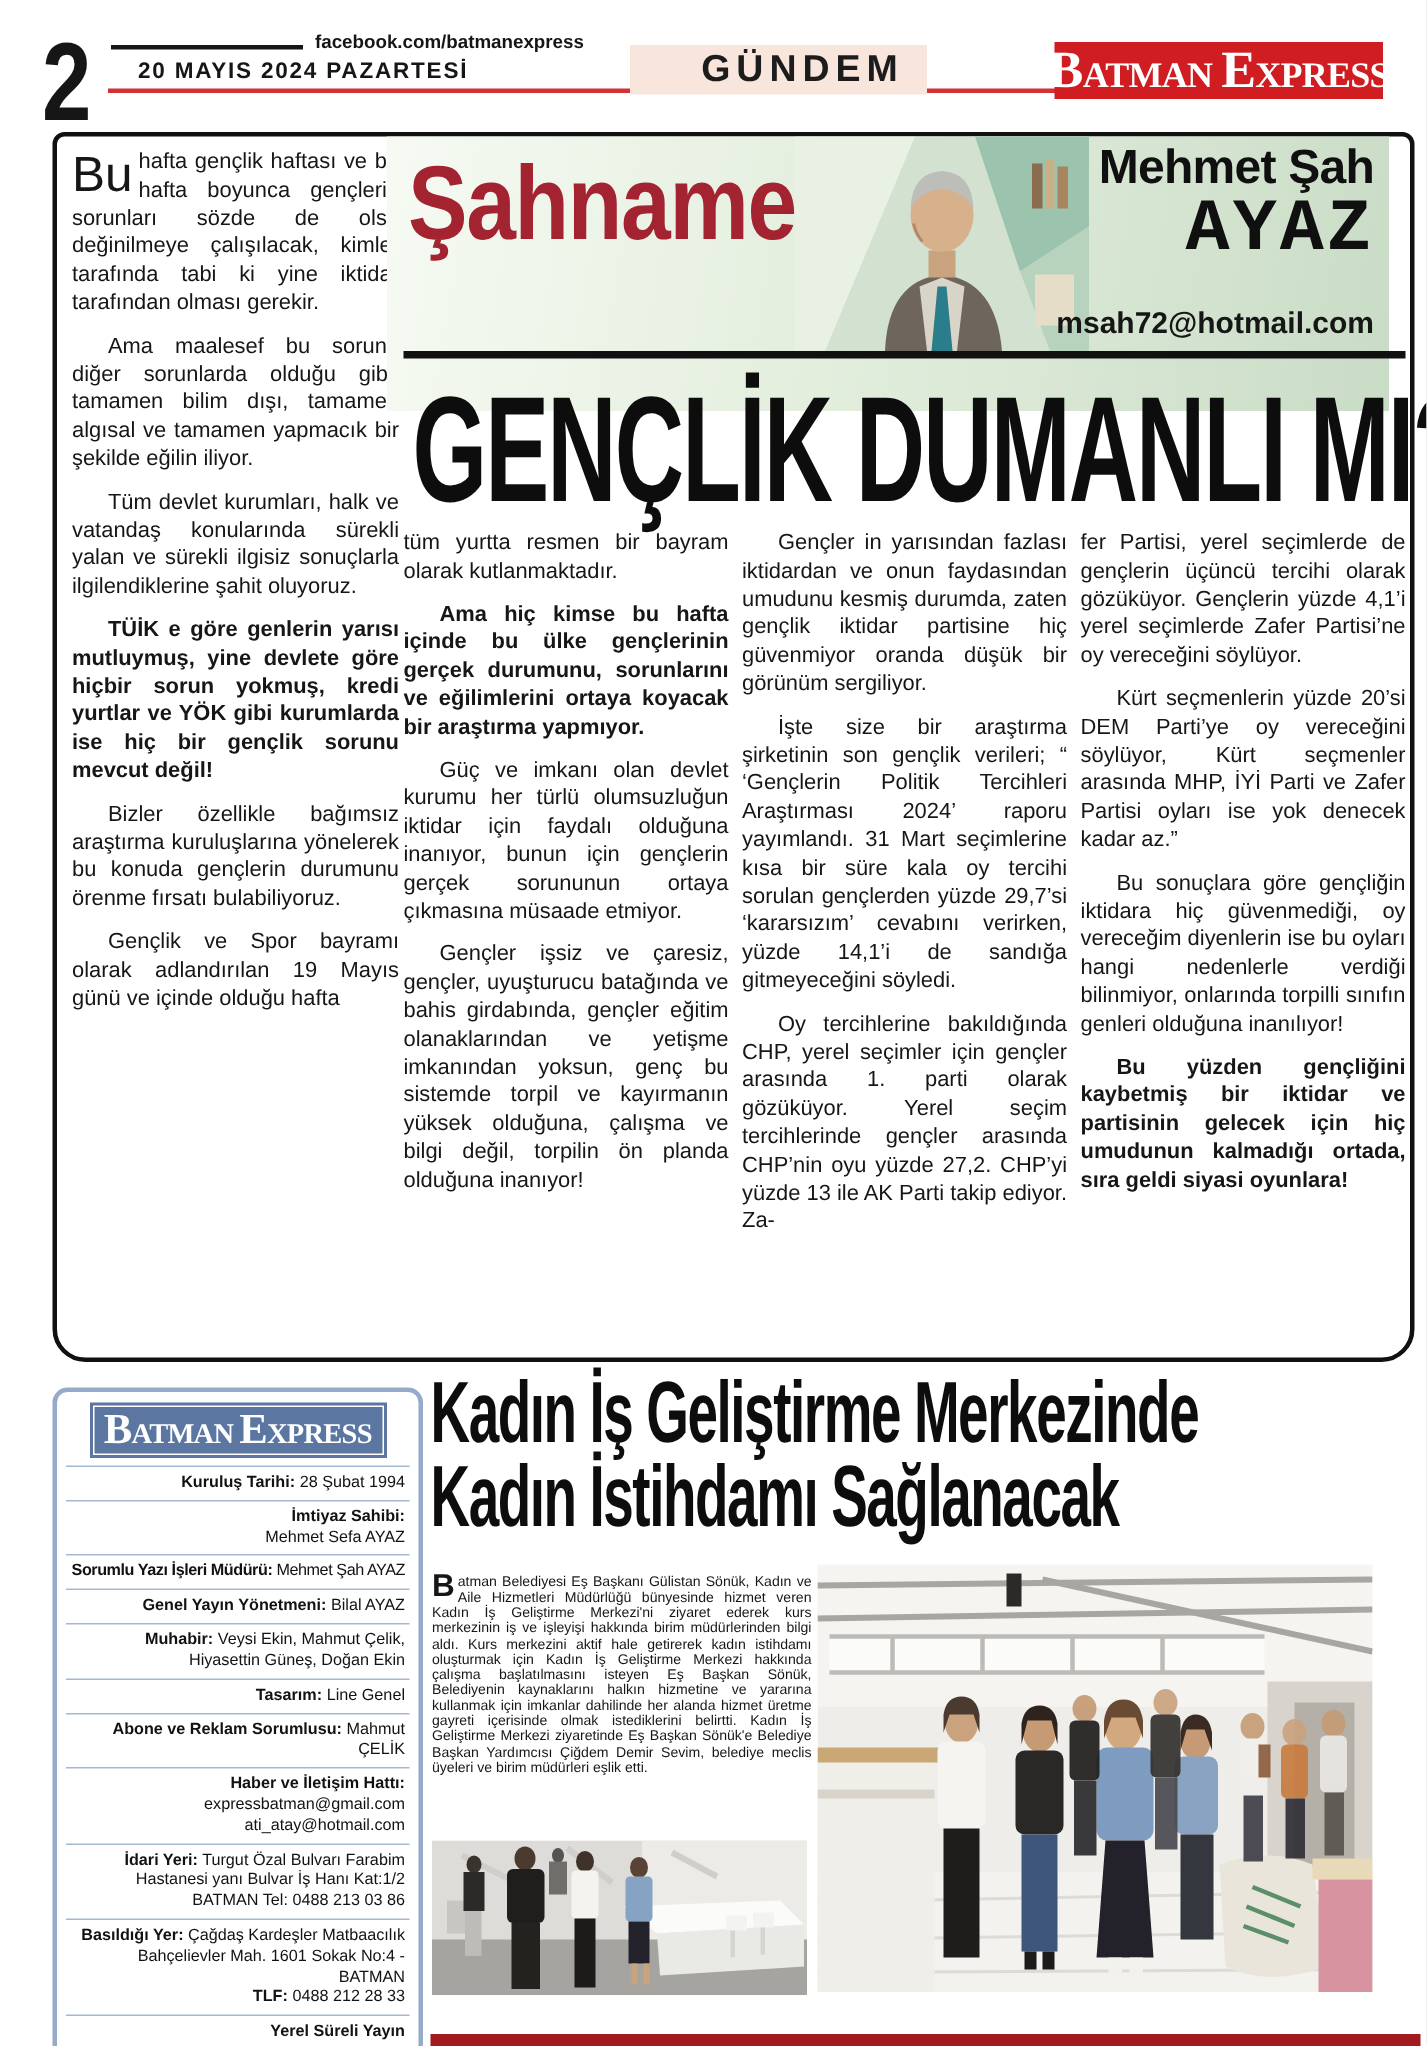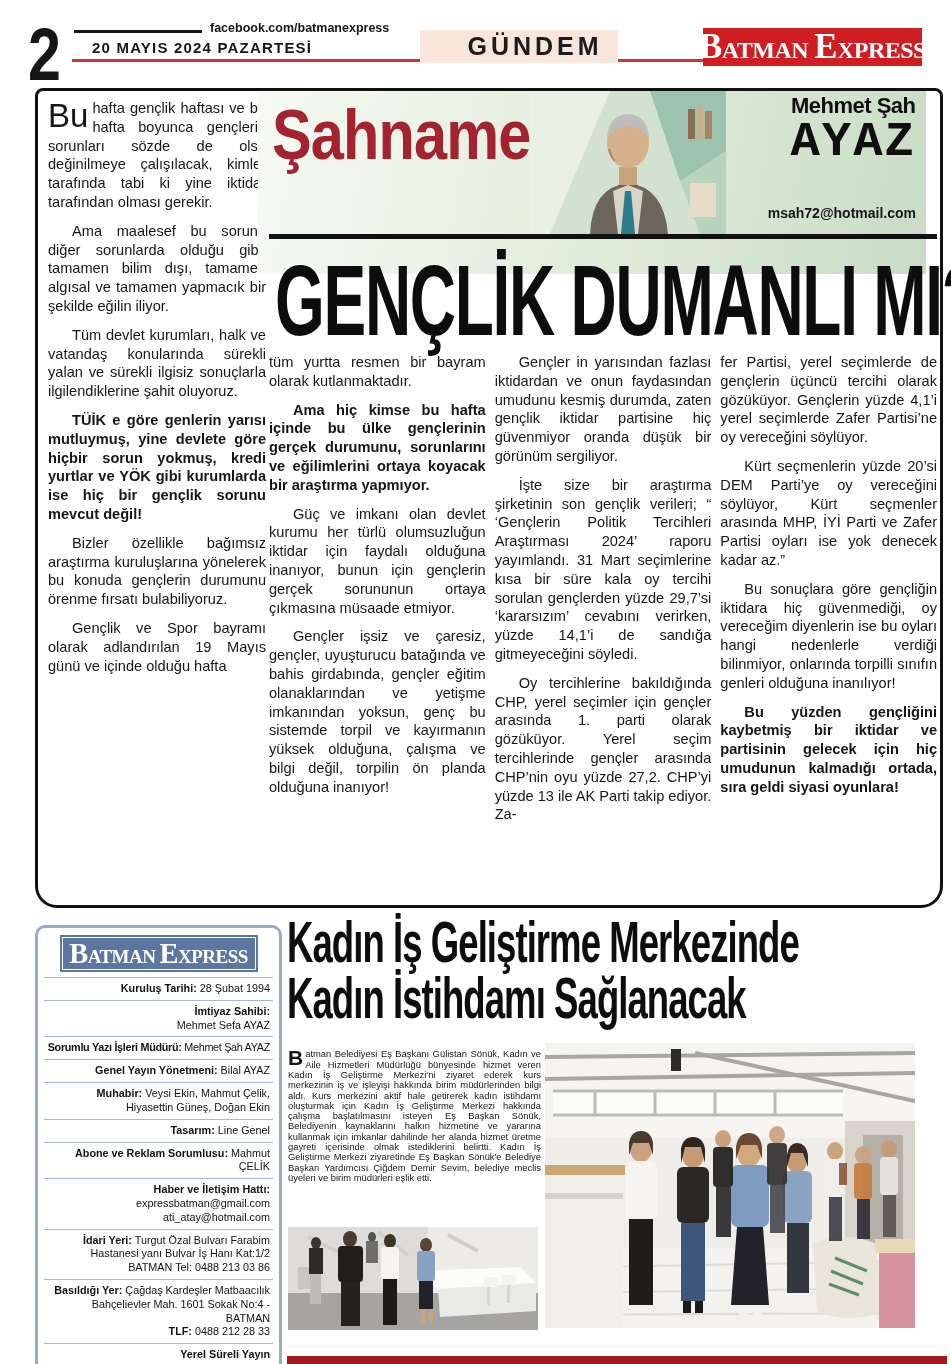--- a/index.html
+++ b/index.html
@@ -34,23 +34,23 @@
   .ind { text-indent:24px; }
   .bold { font-weight:bold; }
   .dropcap { float:left; font-size:33px; line-height:33px; padding-right:4px; font-weight:normal; }
   .dropcap2 { float:left; font-size:21px; line-height:18px; padding-right:2px; font-weight:bold; }
 
   .banner { position:absolute; left:220px; top:0; width:668px; height:183px;
             background:linear-gradient(100deg,#f6faf3 0%,#e3eedd 45%,#c9dcc6 100%); }
   .sahname { position:absolute; left:14px; top:4px; font-size:70px; font-weight:bold;
              color:#a32330; letter-spacing:-1px; transform:scaleX(.85); transform-origin:left top; }
   .author-block { position:absolute; right:10px; top:2px; text-align:right; color:#101010; }
-  .a1 { font-size:22px; font-weight:bold; letter-spacing:-.5px;text-align:center; }
+  .a1 { font-size:32px; font-weight:bold; letter-spacing:-.5px;text-align:center; }
   .a2 { font-size:49px; font-weight:bold; line-height:.95; letter-spacing:2px;font-family:Liberation Mono, monospace; }
-  .email { position:absolute; right:10px; top:114px; font-size:14px; font-weight:bold; }
+  .email { position:absolute; right:10px; top:114px; font-size:20px; font-weight:bold; }
   .banner-rule { position:absolute; left:231px; top:143px; width:668px; height:5px; background:#111; }
   .photo-author { position:absolute; left:272px; top:0; width:196px; height:143px; }
 
   .headline { position:absolute; left:237px; top:152px; font-size:100px; font-weight:bold;
               letter-spacing:-2px; white-space:nowrap; transform:scaleX(.64);
               transform-origin:left top; color:#0d0d0d; }
   .bodycols { position:absolute; left:231px; top:262px; width:668px; height:548px;
               display:flex; gap:9px; overflow:hidden; }
   .bcol { flex:1; font-size:14.6px; line-height:18.8px; text-align:justify; }
 

